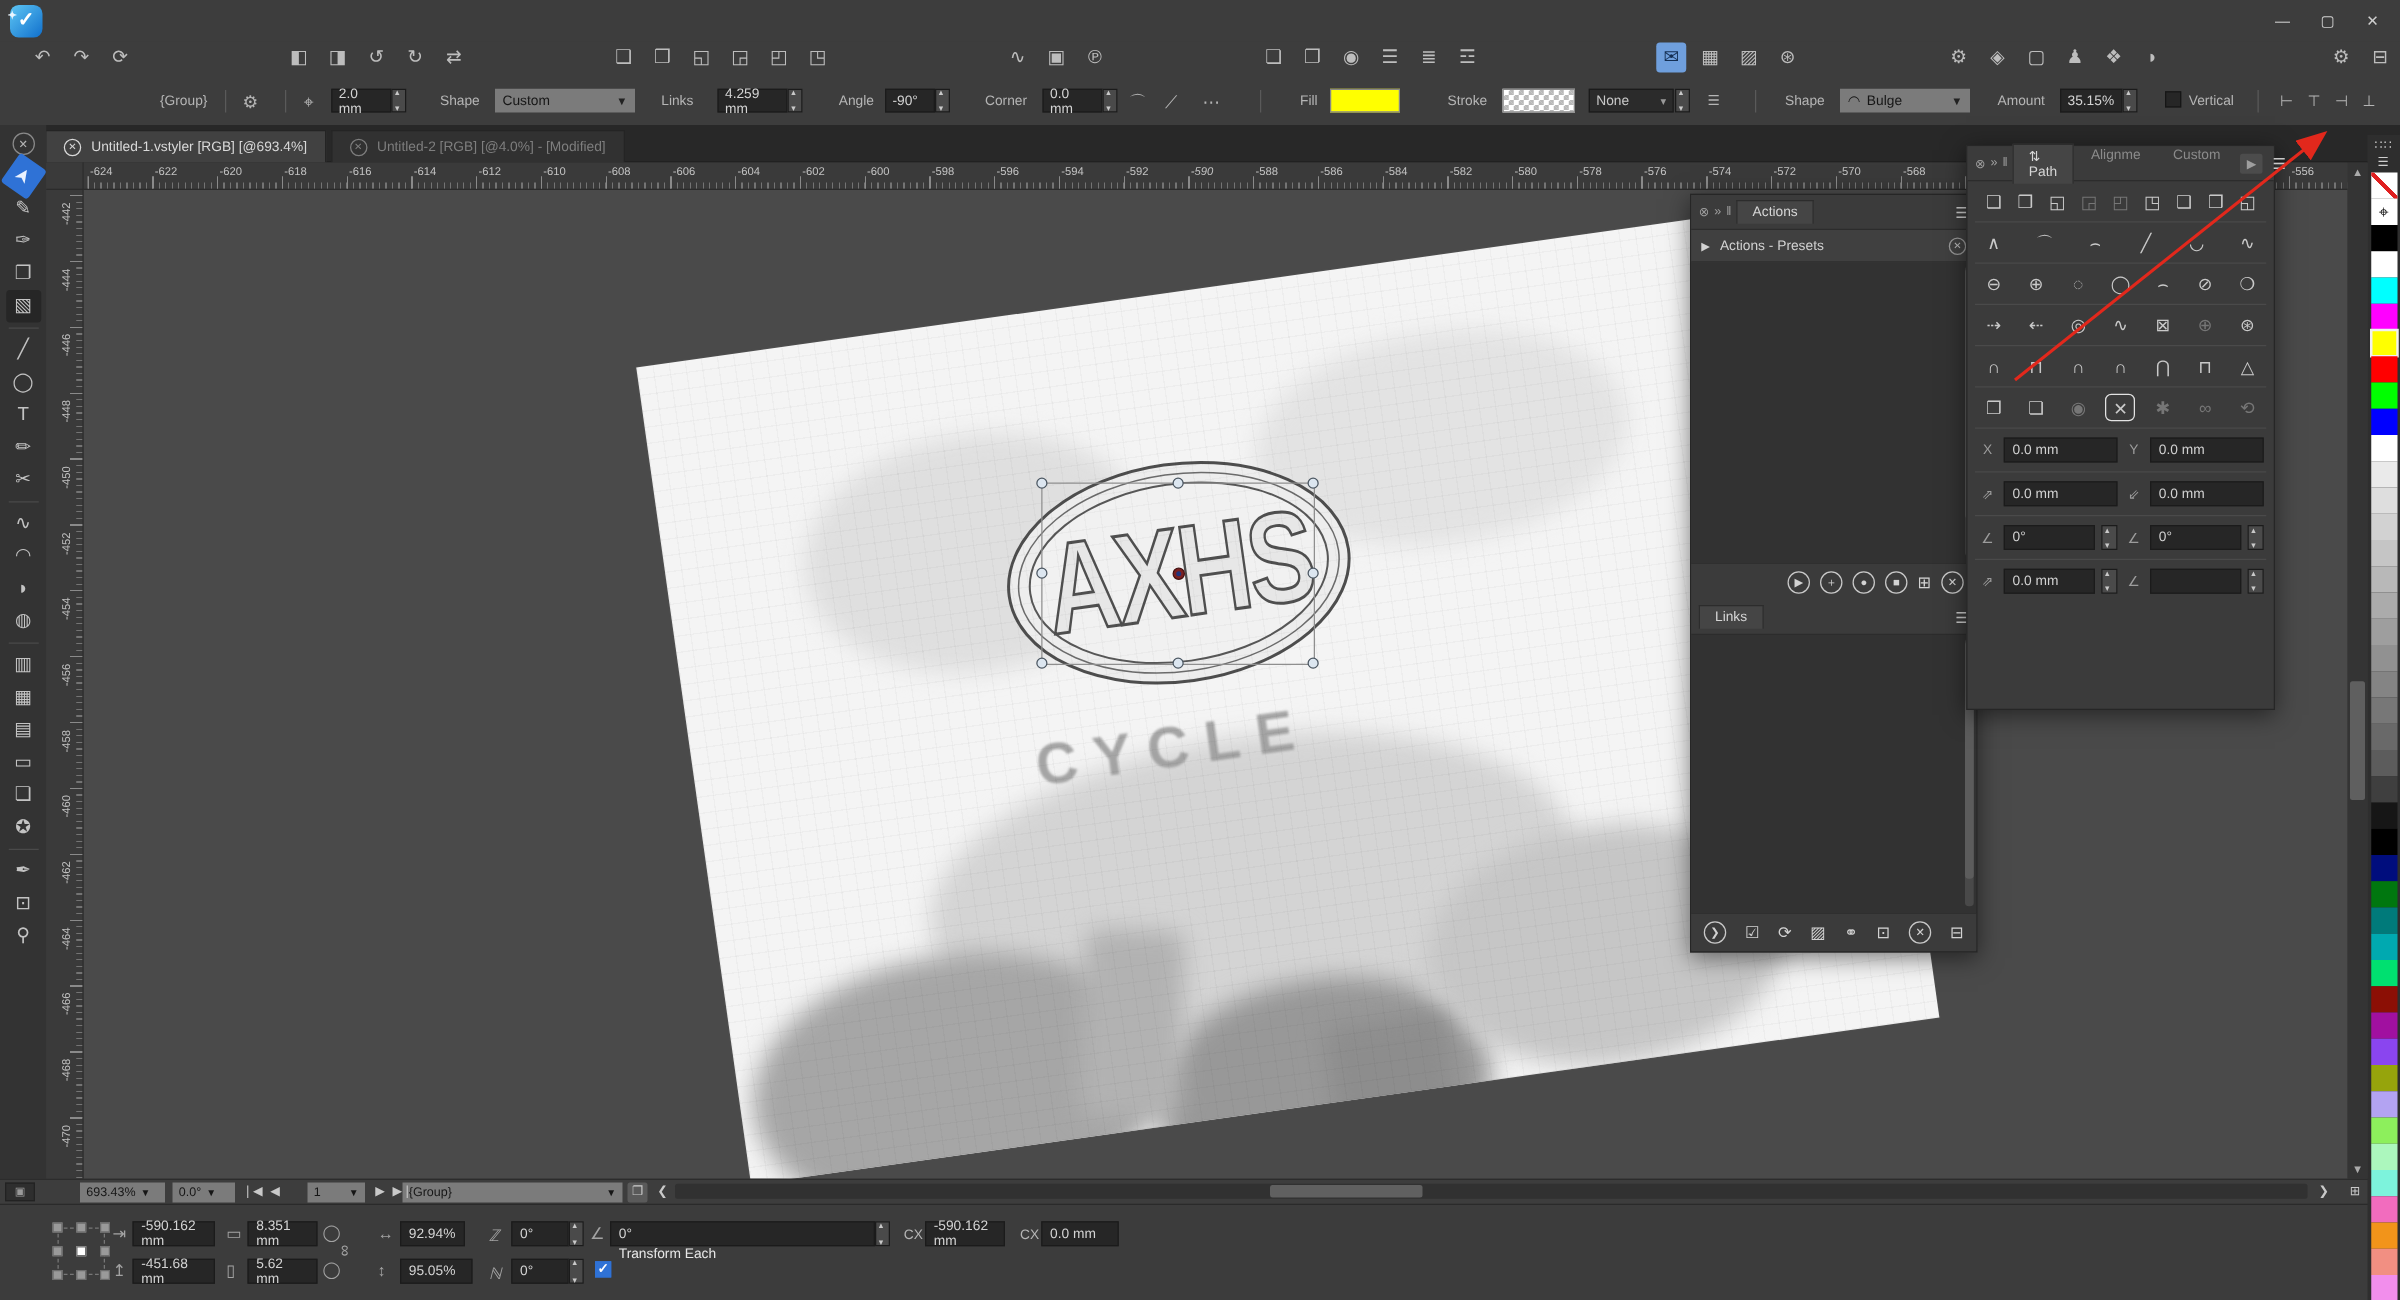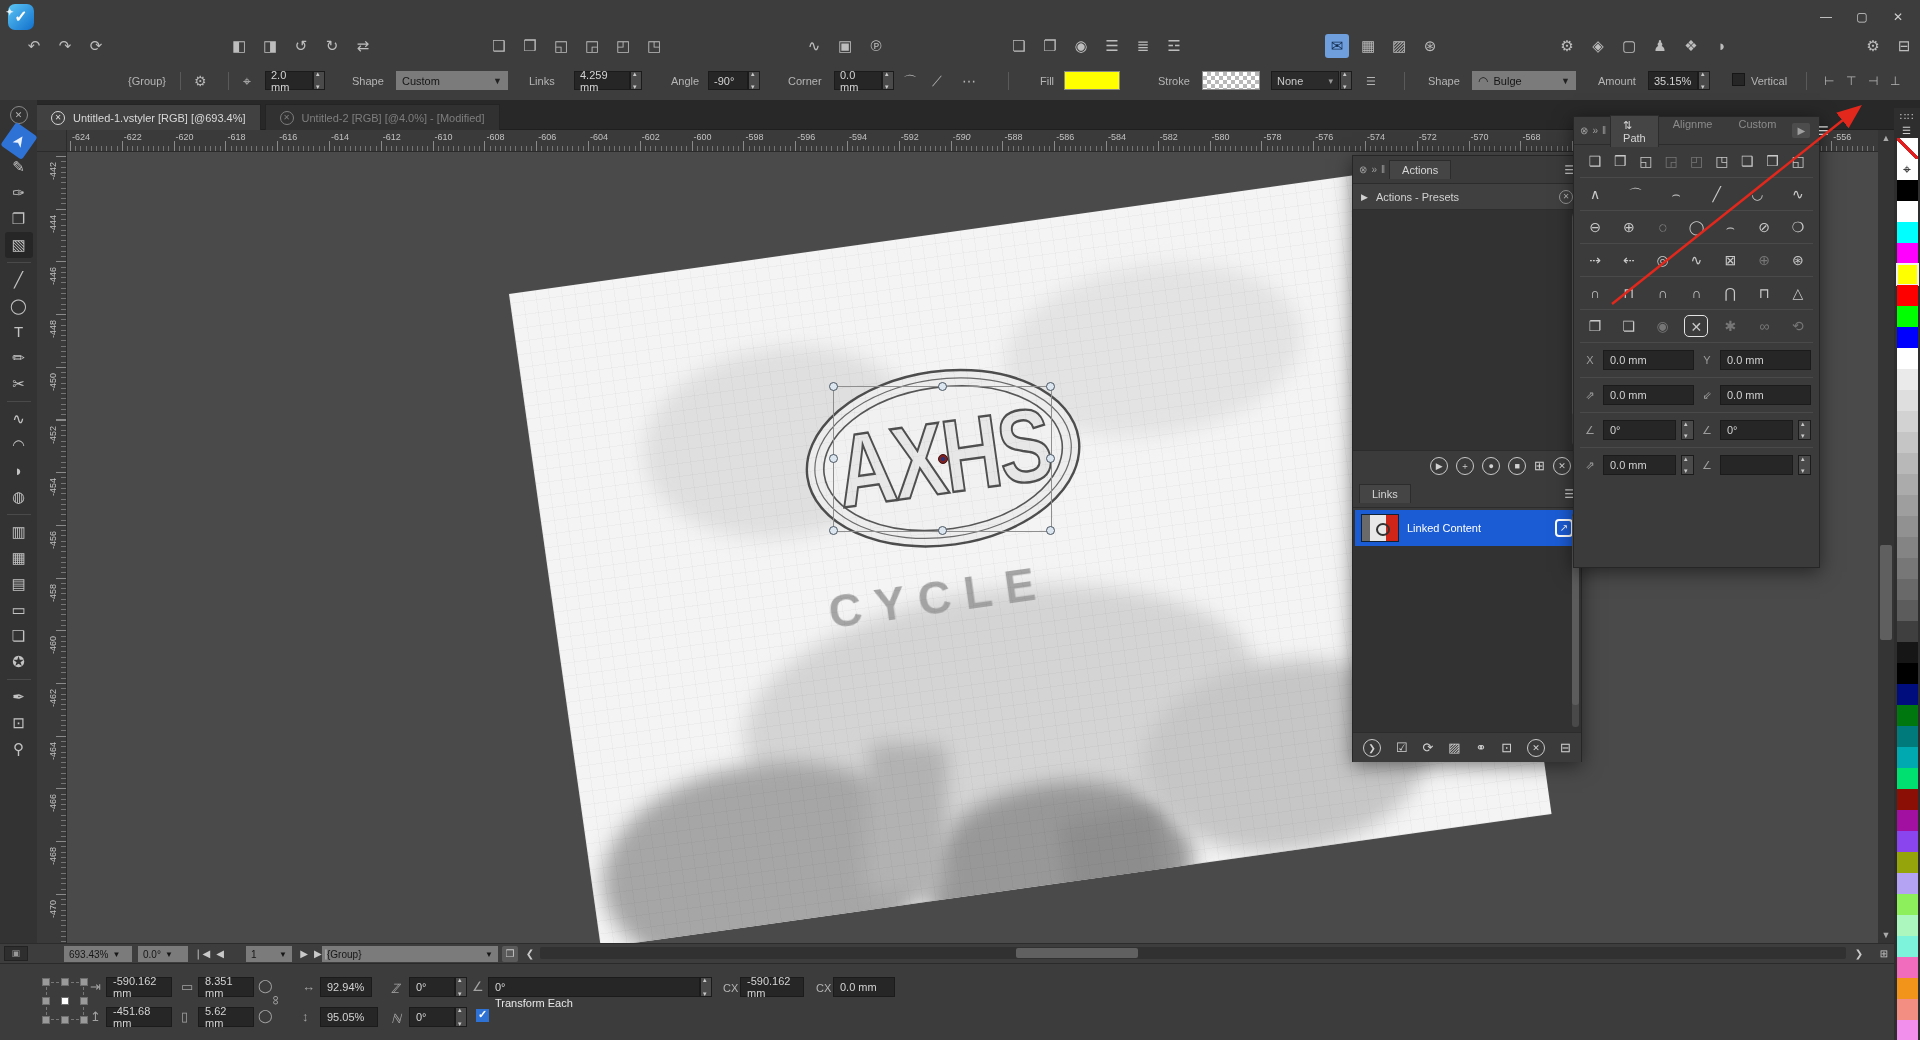--- a/index.html
+++ b/index.html
@@ -533,25 +533,20 @@
         <span class="pbtn circ">●</span>
         <span class="pbtn circ">■</span>
         <span class="pbtn">⊞</span>
         <span class="pbtn circ">✕</span>
       </div>
     <div class="phead">
       <span class="ptab">Links</span>
       <span class="burger">☰</span>
     </div>
     <div class="pcontent" style="height:222px">
-      <div class="linkrow">
-        <div class="lthumb"></div>
-        <span>Linked Content</span>
-        <span class="extic">↗</span>
-      </div>
       <div class="vtrack" style="height:214px">
           <div style="position:absolute;left:0;top:2px;width:7px;height:190px;background:#5c5c5c;border-radius:3px"></div>
         </div>
     </div>
     <div class="pbtns" id="linkbtns" style="justify-content:space-between">
         <span class="pbtn circ">❯</span>
         <span class="pbtn">☑</span>
         <span class="pbtn">⟳</span>
         <span class="pbtn">▨</span>
         <span class="pbtn">⚭</span>

